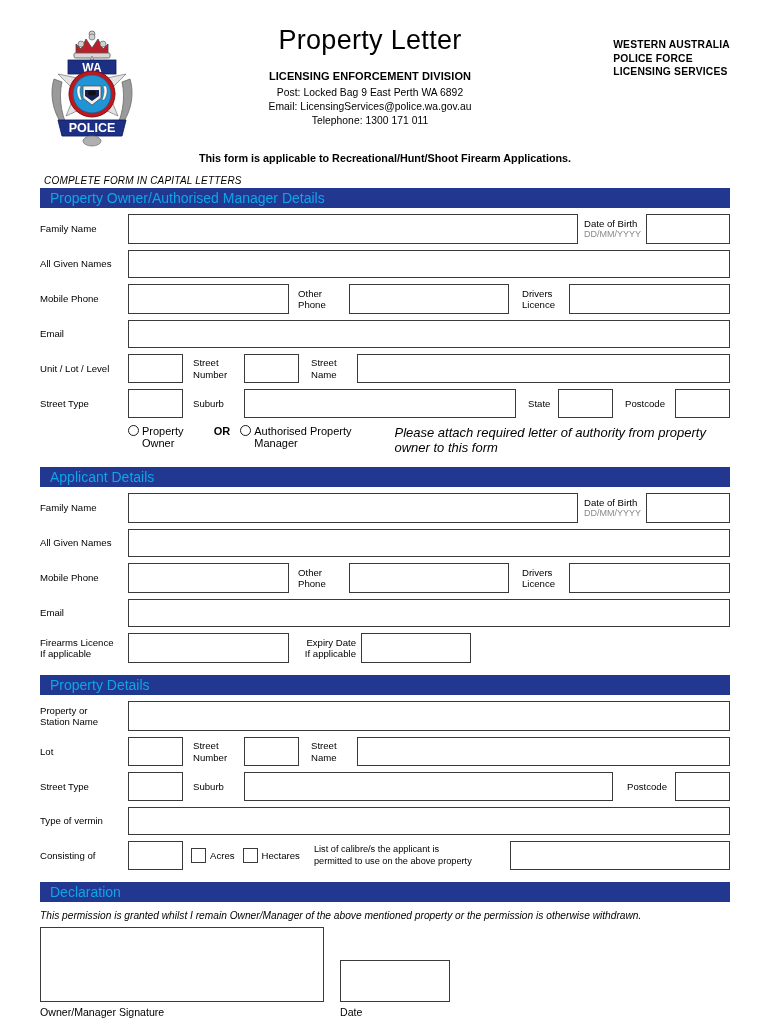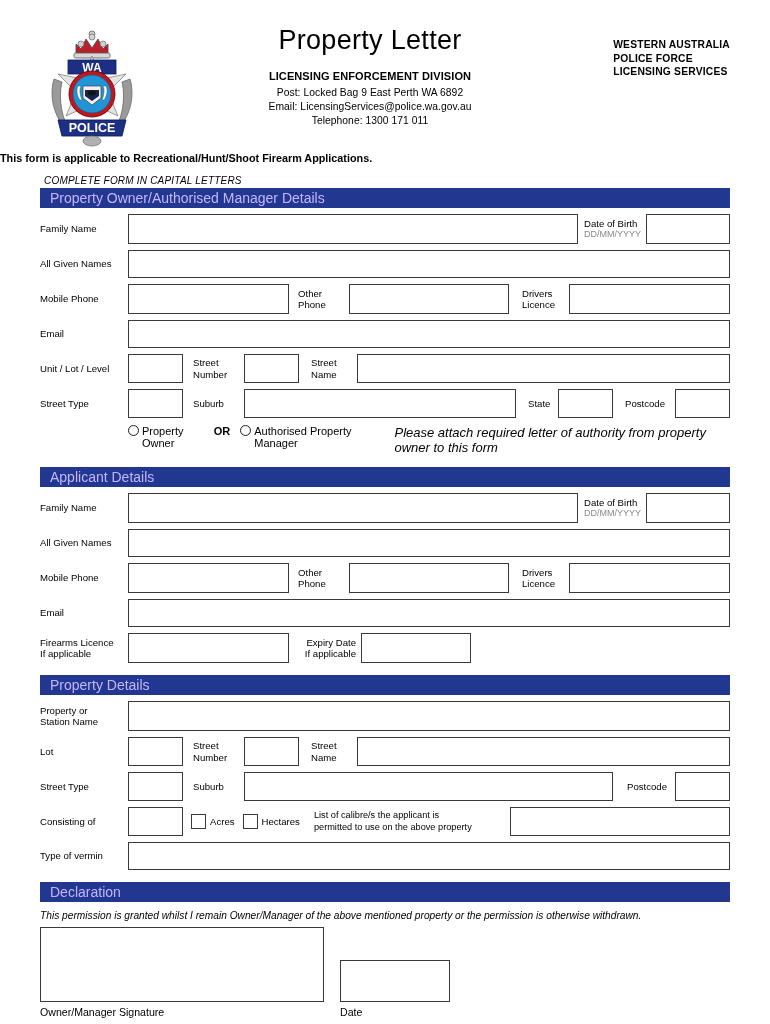--- a/index.html
+++ b/index.html
@@ -68,37 +68,37 @@
     font-size: 10.3px;
     font-weight: bold;
     line-height: 13.5px;
     letter-spacing: 0.2px;
   }
   .applicable-note {
     position: absolute;
     left: 0;
     right: 0;
     top: 152px;
-    text-align: left;
+    text-align: center;
     font-size: 10.8px;
     font-weight: bold;
   }
   .capital-note {
     position: absolute;
     left: 44px;
     top: 175px;
     font-size: 10px;
     font-style: italic;
     letter-spacing: 0.2px;
   }
 
   
   .section-bar {
     background: #22378f;
-    color: #c4b5fd;
+    color: #0ea5e9;
     font-size: 14px;
     height: 20px;
     line-height: 20px;
     padding-left: 10px;
     box-sizing: border-box;
     margin: 0;
   }
   .content {
     position: absolute;
     left: 40px;
@@ -473,37 +473,37 @@
       <div class="row">
         <div class="lbl w-lbl-1">Street Type</div>
         <div class="box" style="width:55px;height:29px;"></div>
         <div class="lbl" style="width:61px;padding-left:10px;">Suburb</div>
         <div class="box grow" style="height:29px;"></div>
         <div class="lbl" style="width:62px;padding-left:14px;">Postcode</div>
         <div class="box" style="width:55px;height:29px;"></div>
       </div>
 
       <div class="row">
+        <div class="lbl w-lbl-1">Type of vermin</div>
+        <div class="box grow" style="height:28px;"></div>
+      </div>
+
+      <div class="row">
         <div class="lbl w-lbl-1">Consisting of</div>
         <div class="box" style="width:55px;height:29px;"></div>
         <span class="cbox"></span>
         <span class="cbox-label">Acres</span>
         <span class="cbox"></span>
         <span class="cbox-label">Hectares</span>
         <div class="calibre-note lbl-2">
           <span>List of calibre/s the applicant is</span>
           <span>permitted to use on the above property</span>
         </div>
         <div class="box grow" style="height:29px;"></div>
       </div>
-
-      <div class="row">
-        <div class="lbl w-lbl-1">Type of vermin</div>
-        <div class="box grow" style="height:28px;"></div>
-      </div>
     </div>
 
     <div class="spacer-12"></div>
 
     <div class="sec">
       <div class="section-bar">Declaration</div>
 
       <div class="decl-text">This permission is granted whilst I remain Owner/Manager of the above mentioned property or the permission is otherwise withdrawn.</div>
 
       <div class="sig-area">

